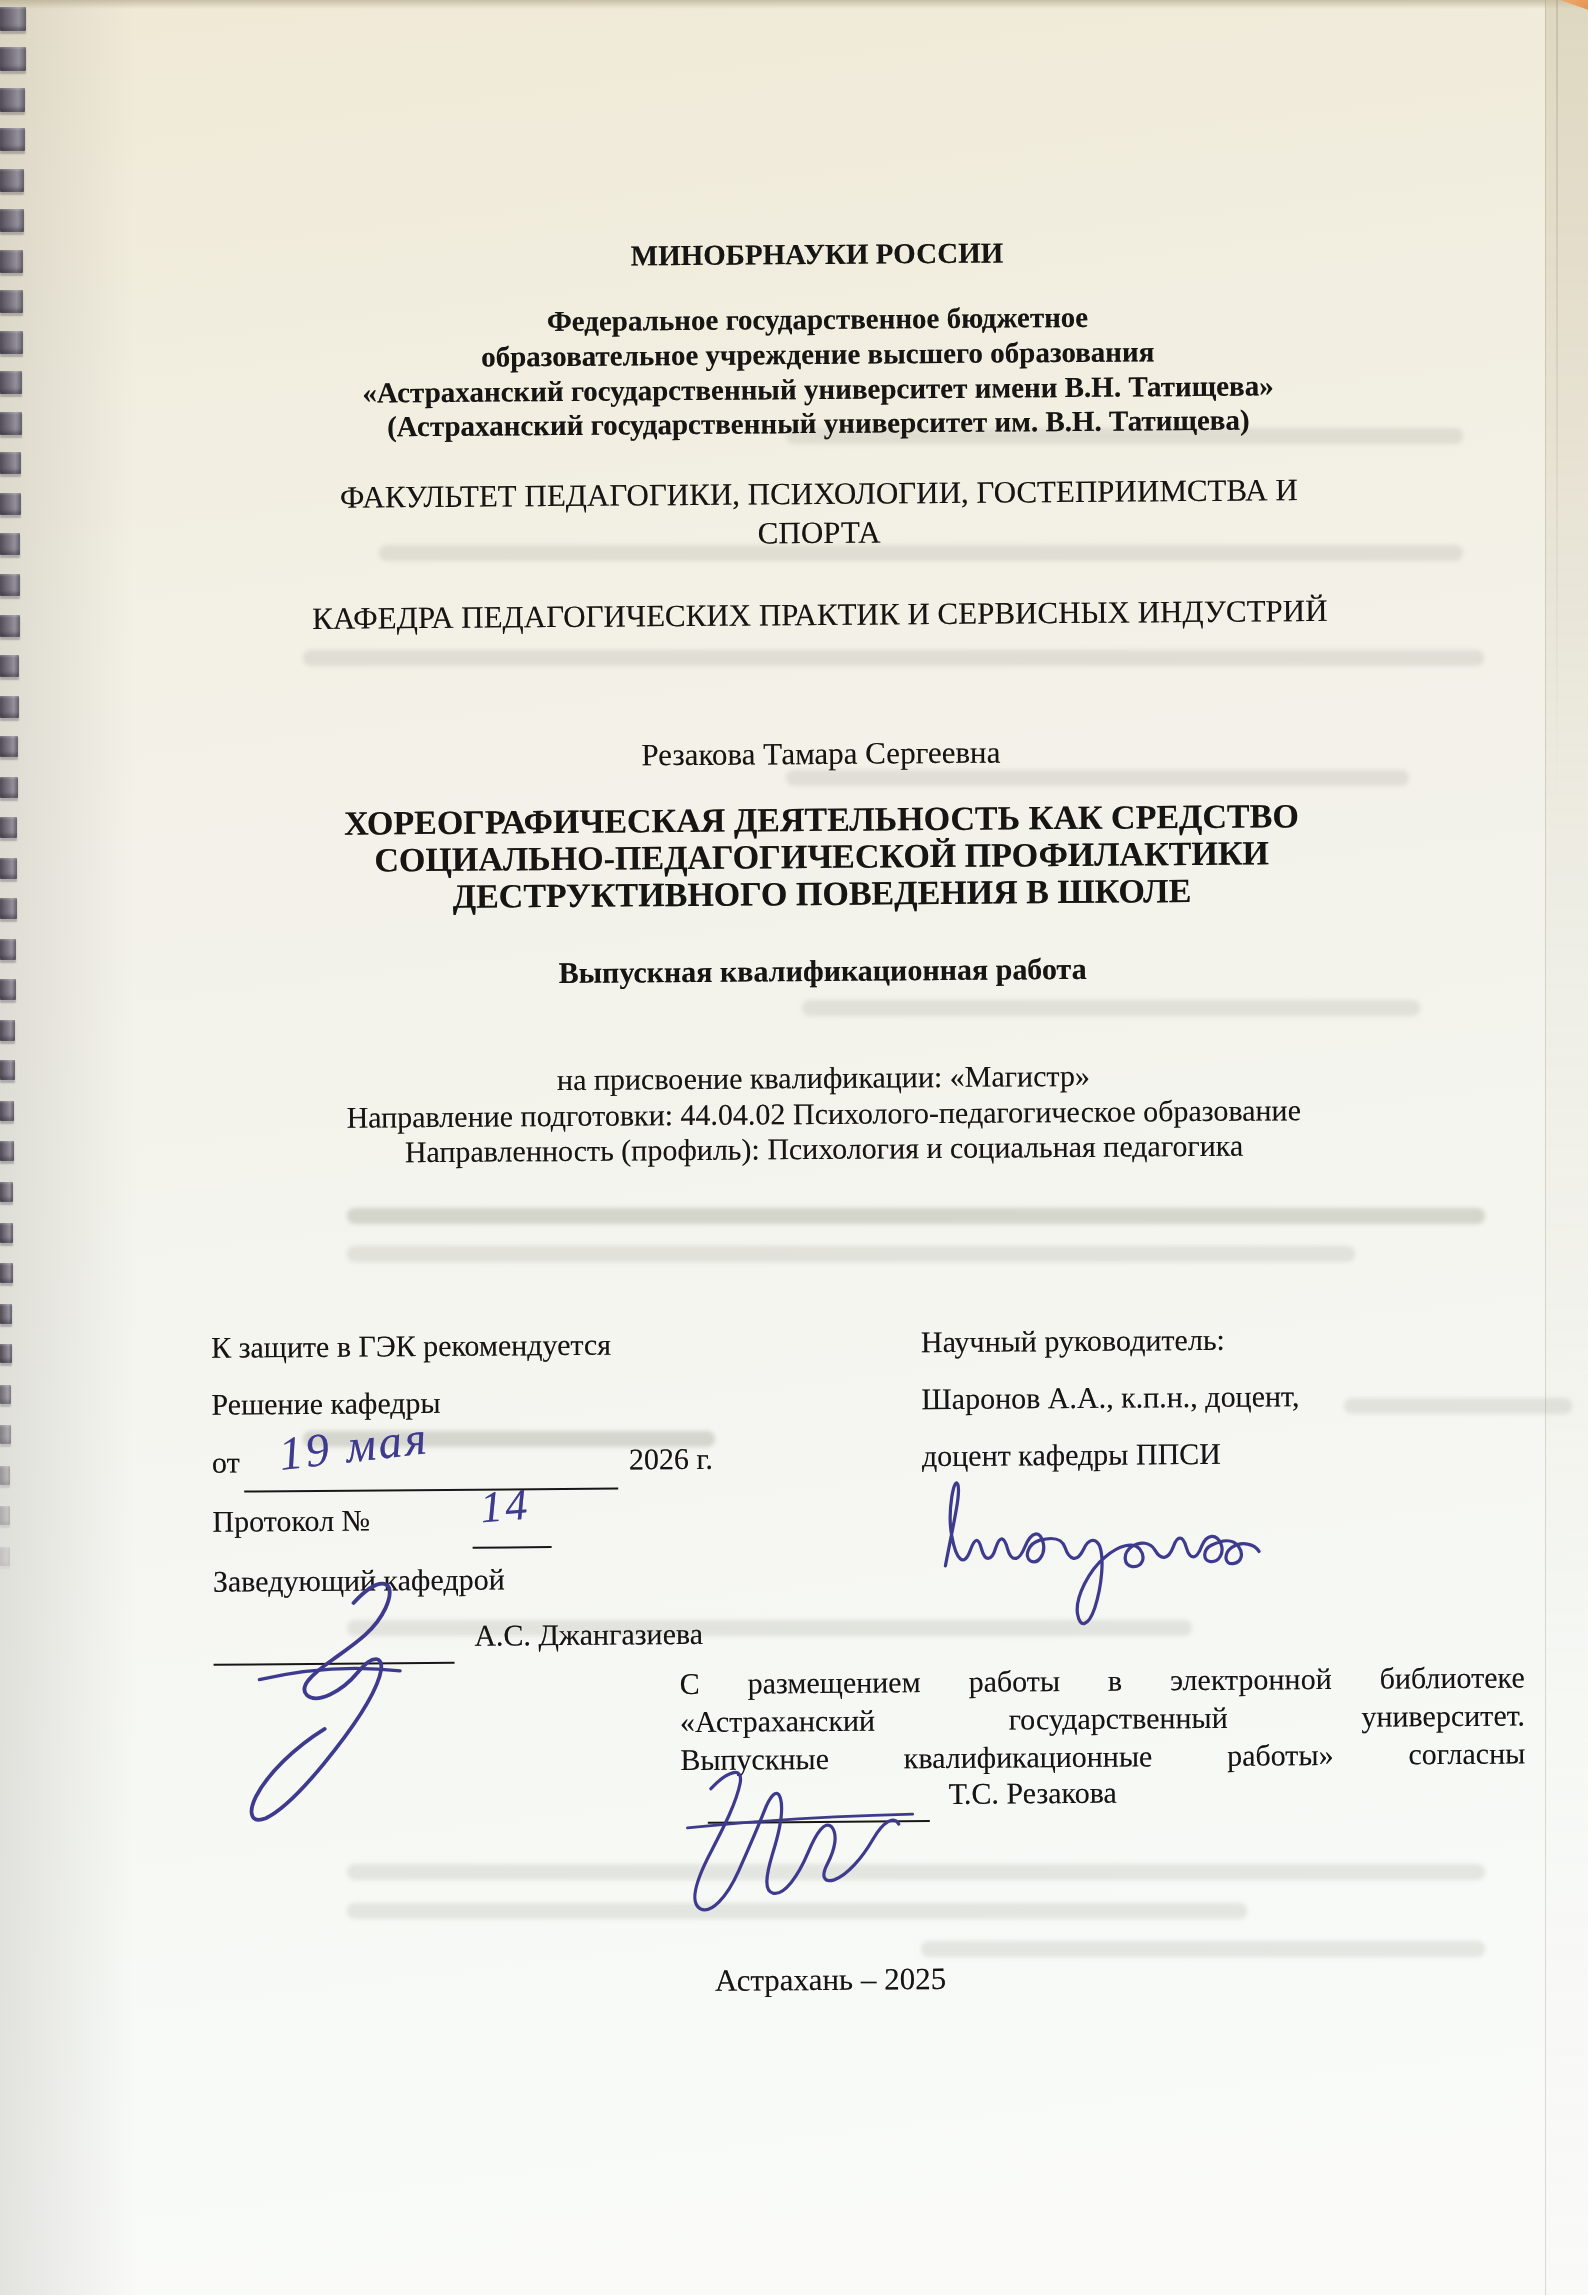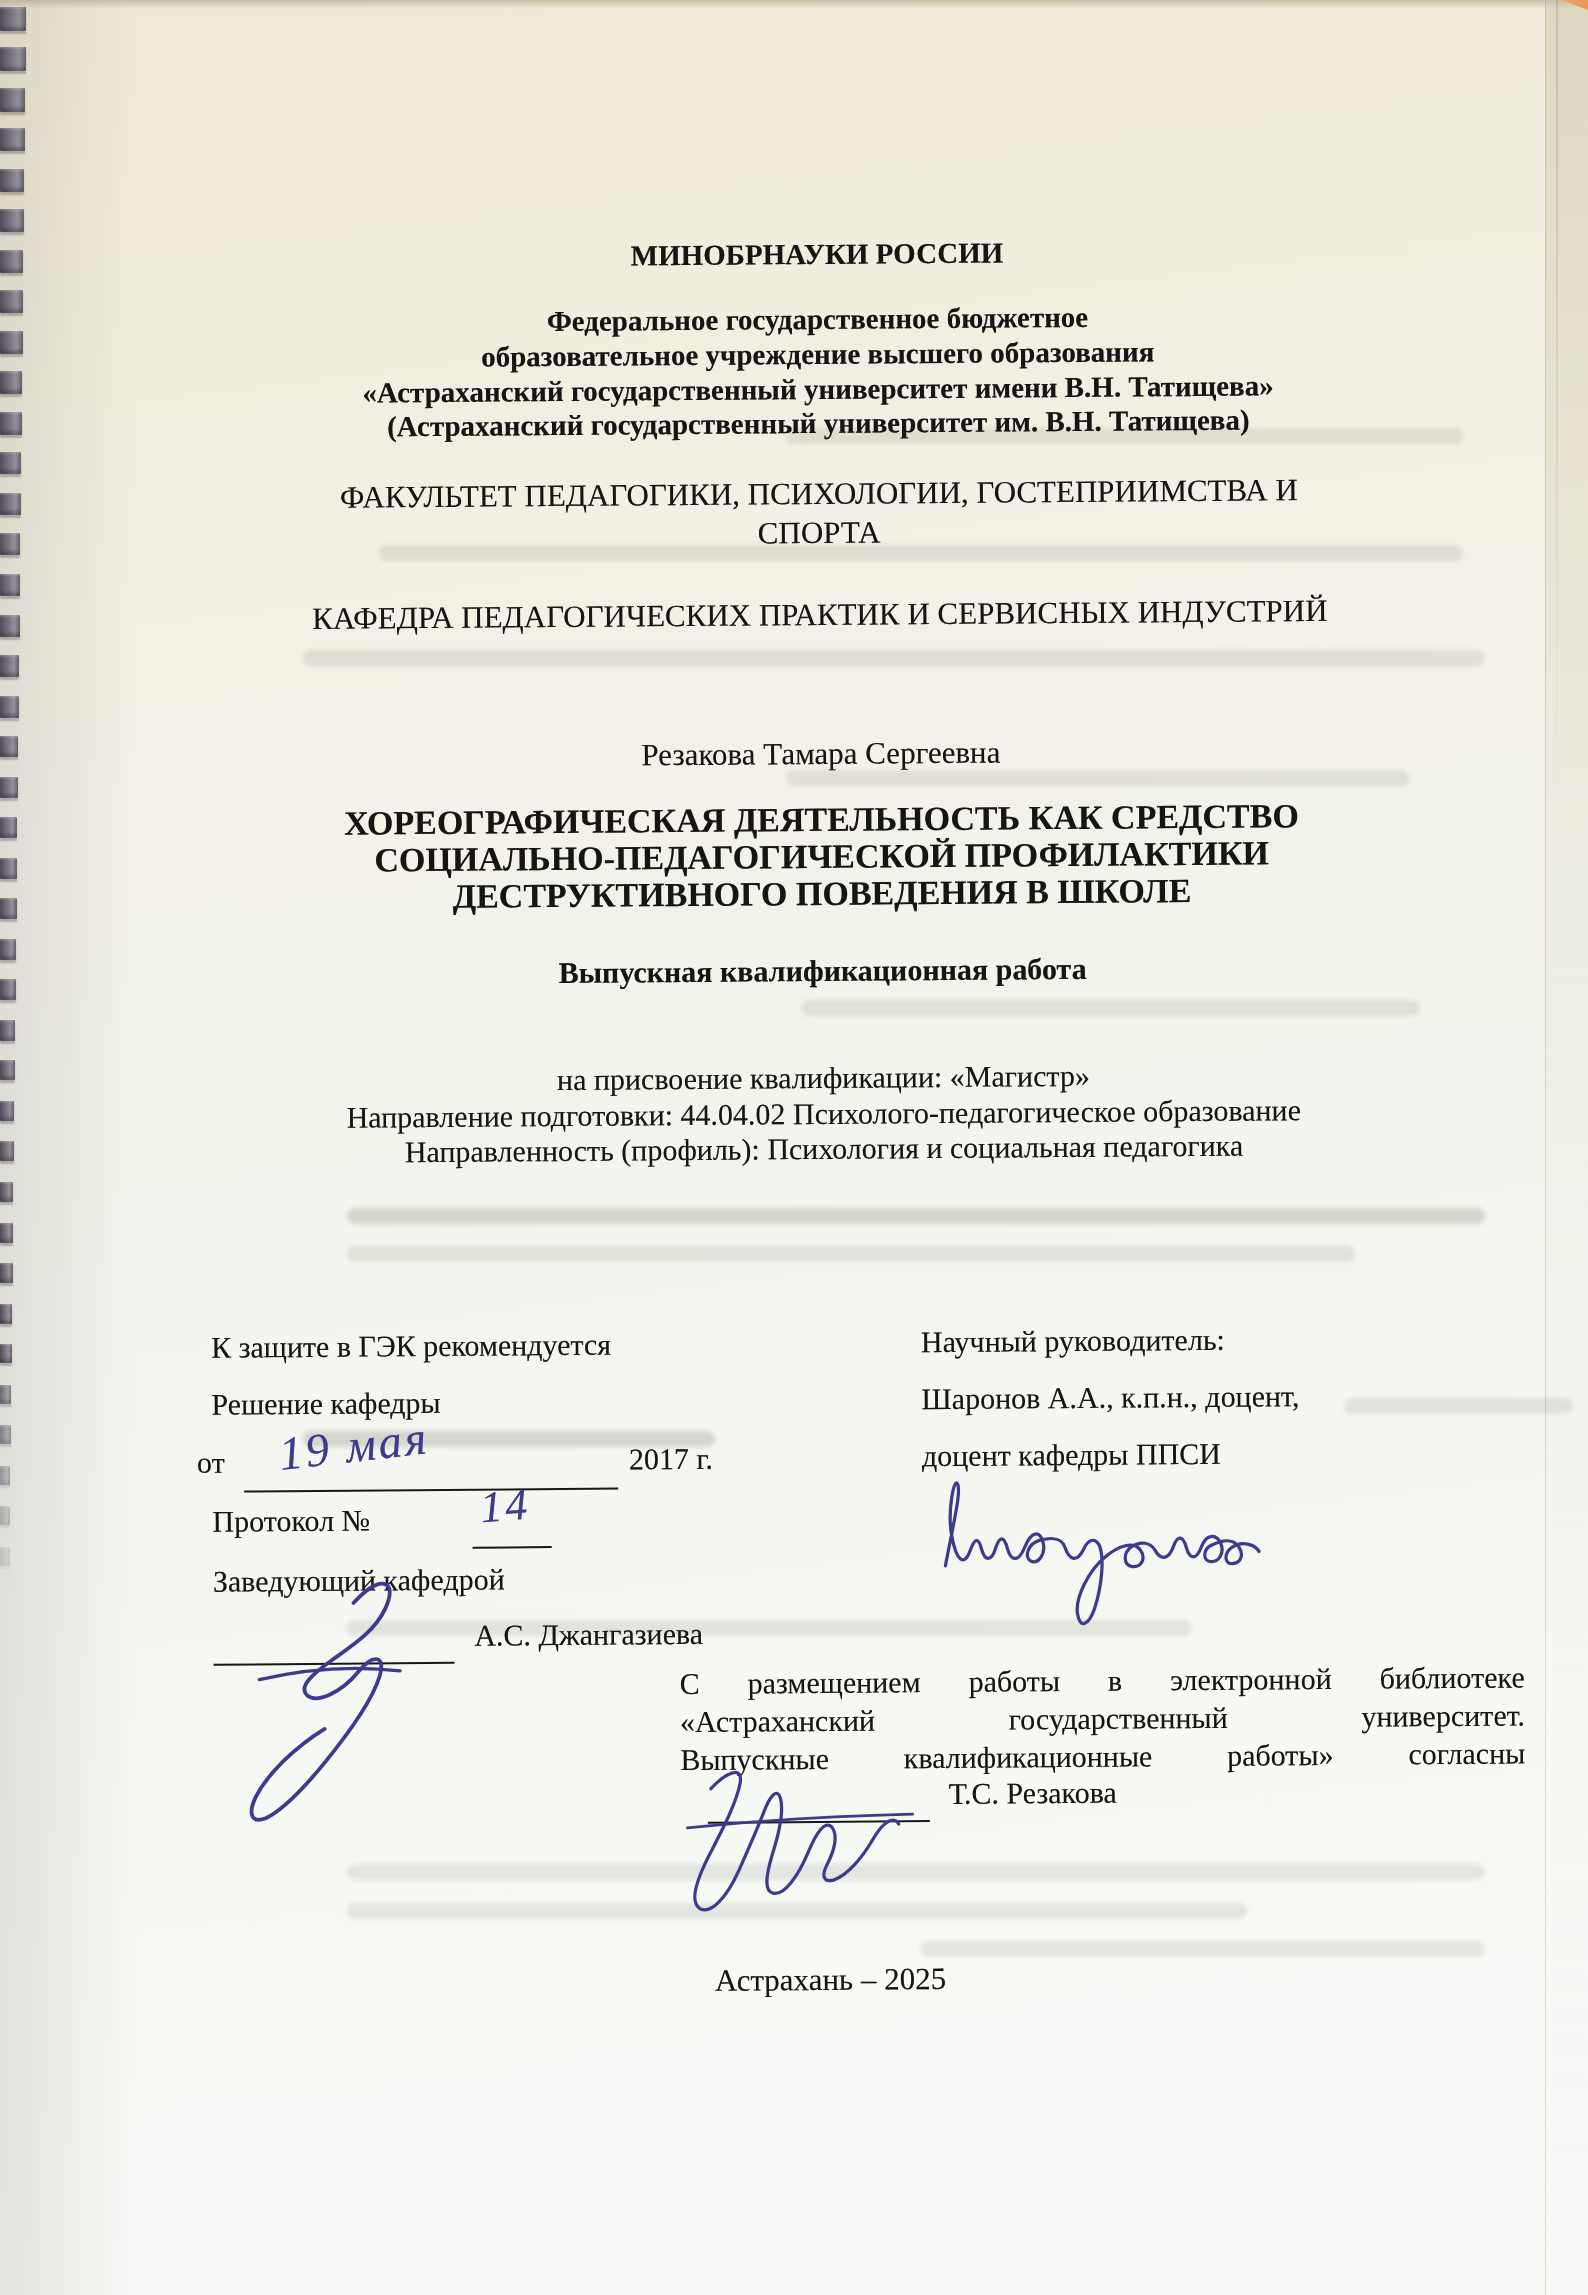--- a/index.html
+++ b/index.html
@@ -139,24 +139,24 @@
 
     <div class="c-line fs56 b" style="top:953px">Выпускная квалификационная работа</div>
 
     <div class="c-line fs56" style="top:1060px">на присвоение квалификации: «Магистр»</div>
     <div class="c-line fs56" style="top:1096px">Направление подготовки: 44.04.02 Психолого-педагогическое образование</div>
     <div class="c-line fs56" style="top:1131px">Направленность (профиль): Психология и социальная педагогика</div>
 
     <div class="abs fs56" style="left:209px;top:1325px">К защите в ГЭК рекомендуется</div>
     <div class="abs fs56" style="left:209px;top:1382px">Решение кафедры</div>
 
-    <span class="abs fs56" style="left:194px;top:1440px">от</span>
+    <span class="abs fs56" style="left:209px;top:1440px">от</span>
     <div class="rule" style="left:241px;top:1486px;width:374px"></div>
     <span class="abs ink" style="left: 276px; top: 1415px; font-size: 47px; transform: rotate(-6deg); color: rgb(62, 58, 142);">19 мая</span>
-    <span class="abs fs56" style="left:626px;top:1440px">2017 г.</span>
+    <span class="abs fs56" style="left:626px;top:1440px">2026 г.</span>
 
     <span class="abs fs56" style="left:209px;top:1499px">Протокол №</span>
     <div class="rule" style="left:469px;top:1544px;width:79px"></div>
     <span class="abs ink" style="left: 477px; top: 1478px; font-size: 44px; transform: rotate(-4deg); color: rgb(62, 58, 142);">14</span>
 
     <div class="abs fs56" style="left:209px;top:1559px">Заведующий кафедрой</div>
     <div class="rule" style="left:209px;top:1659px;width:241px"></div>
     <span class="abs fs56" style="left:470px;top:1615px">А.С. Джангазиева</span>
 
     <div class="abs fs56" style="left:919px;top:1325px">Научный руководитель:</div>

